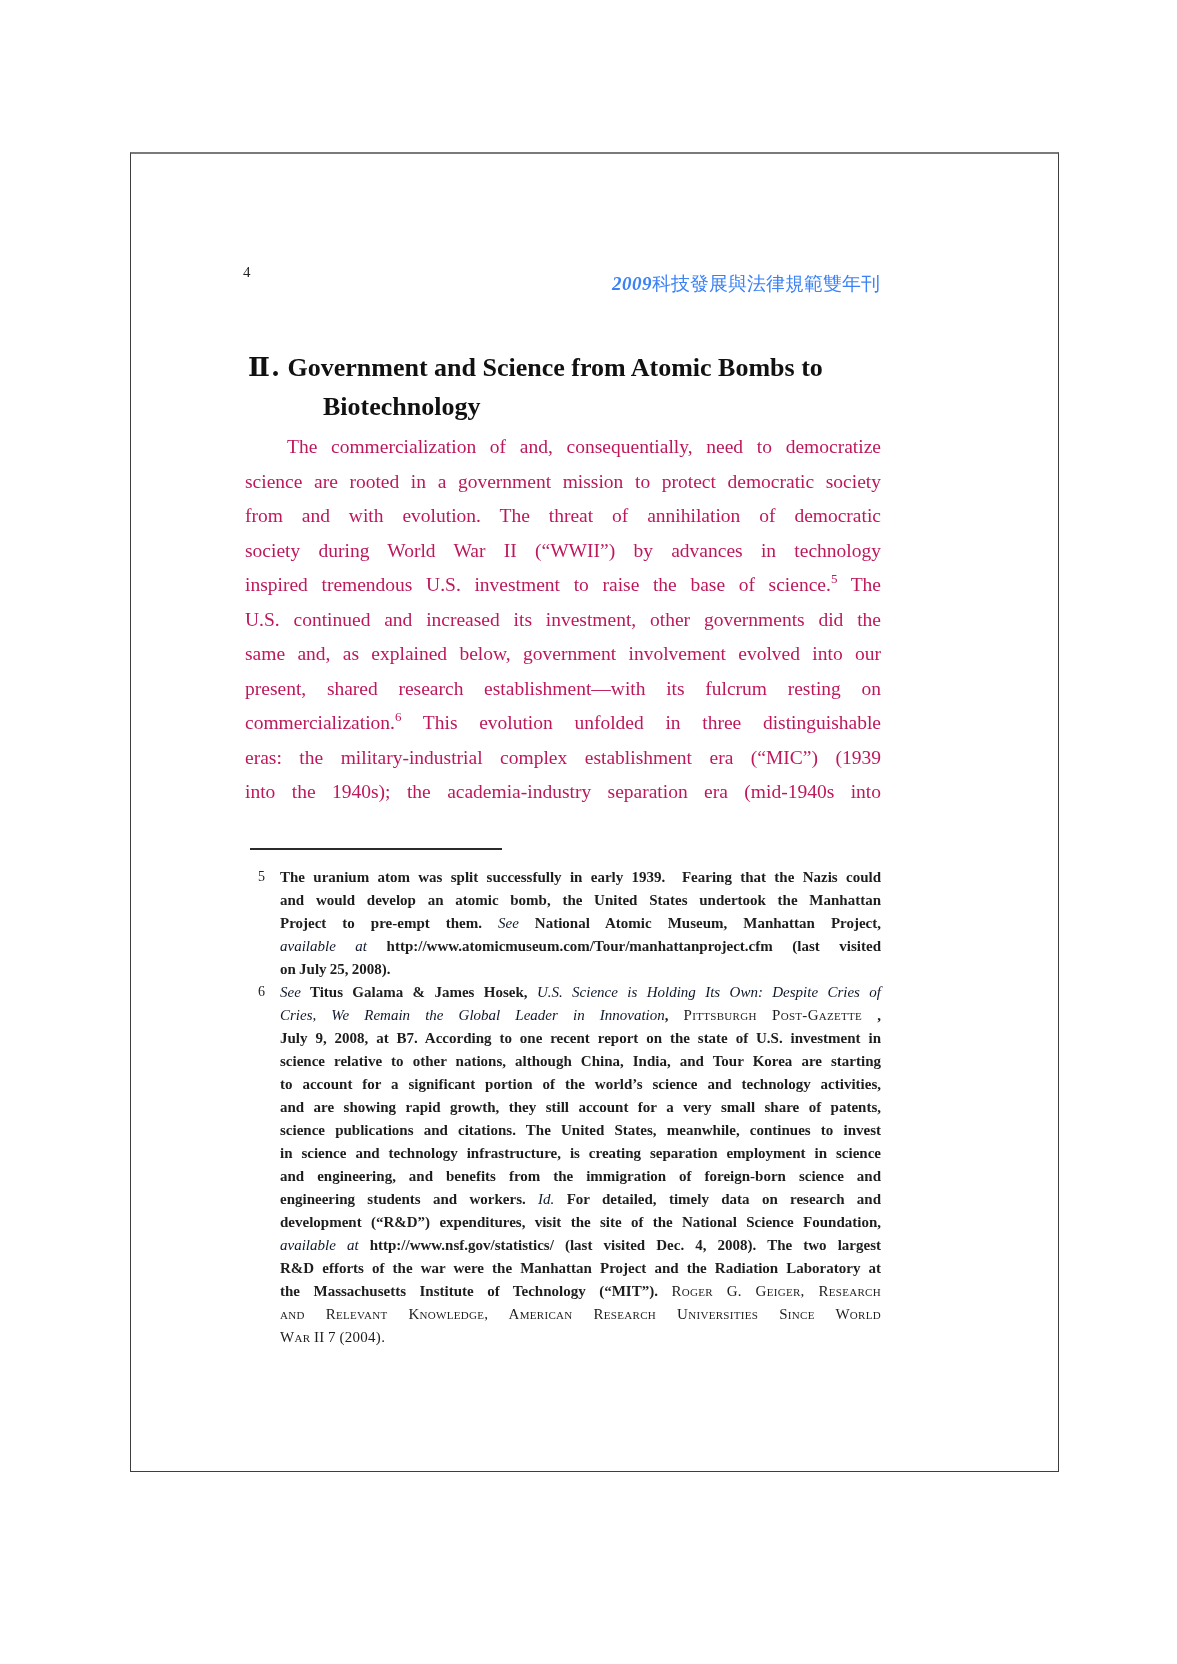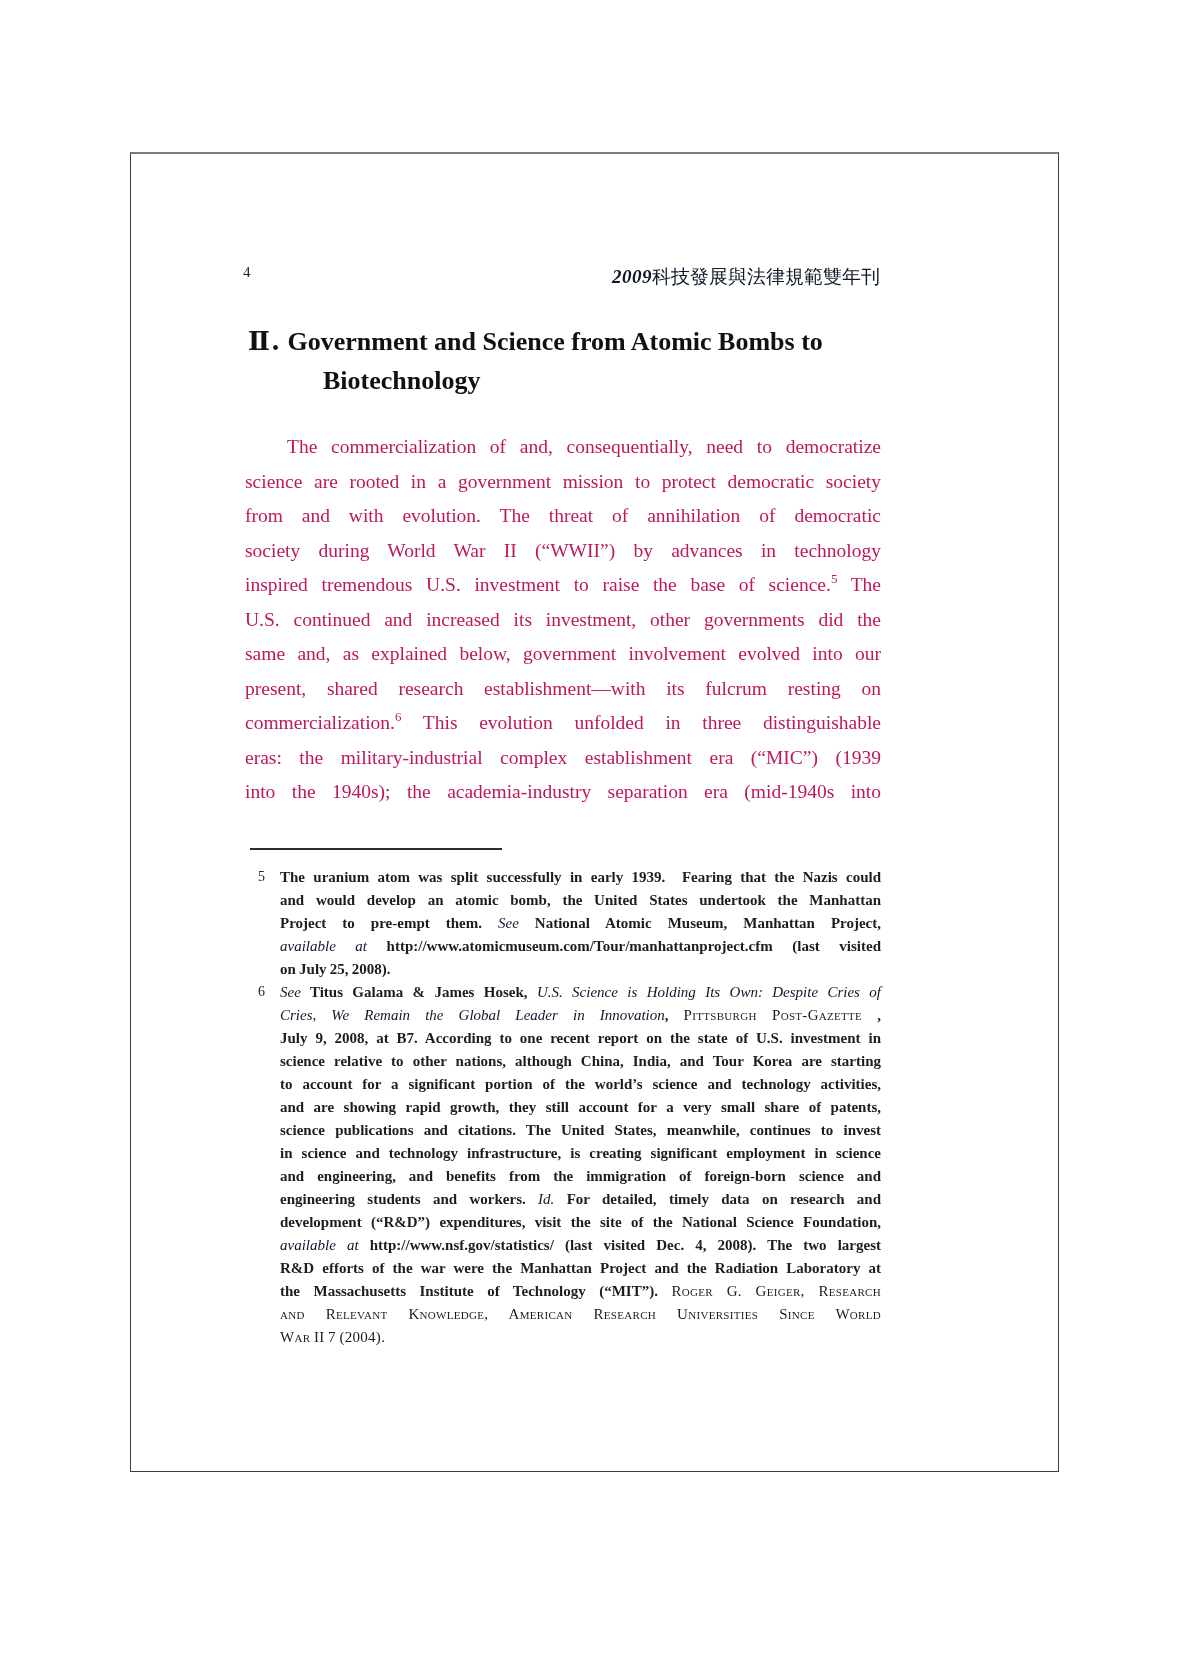--- a/index.html
+++ b/index.html
@@ -15,28 +15,28 @@
     border:1px solid #3e3e3e;border-top:2px solid #7a7a7a;
     background:#ffffff;box-sizing:border-box;
   }
   .hdr{
     position:absolute;left:112px;right:48px;top:102px;height:26px;
   }
   .hdr .pagenum{
     position:absolute;left:0;top:8px;font-size:15px;color:#222;
   }
   .hdr .journal{
-    position:absolute;right:130px;top:8px;font-size:19px;white-space:nowrap;color:#0f172a;
+    position:absolute;right:130px;top:15px;font-size:19px;white-space:nowrap;color:#3b82f6;
   }
   .hdr .j-year{font-weight:bold;font-style:italic;font-size:19px;letter-spacing:.5px;}
   .heading{
     position:absolute;left:117px;top:168px;width:680px;
     font-weight:bold;font-size:26px;line-height:39px;color:#111;
   }
-  .heading .h1line{white-space:nowrap;}
+  .heading .h1line{white-space:nowrap;margin-top:26px;}
   .heading .h-num{font-family:"DejaVu Serif","DejaVu Sans",serif;letter-spacing:1px;}
   .heading .h2line{padding-left:75px;}
   .para{
     position:absolute;left:114px;top:276px;width:636px;
     font-size:19.5px;color:#be185d;word-spacing:-1px;
   }
   .bline{
     text-align:justify;text-align-last:justify;line-height:34.5px;height:34.5px;
     overflow:visible;
   }
@@ -110,21 +110,21 @@
       <div class="fn">
         <div class="fn-marker">6</div>
         <div class="fn-text">
           <div class="fn-line"><span class="i">See</span><span> Titus Galama &amp; James Hosek, </span><span class="i">U.S. Science is Holding Its Own: Despite Cries of</span></div>
           <div class="fn-line"><span class="i">Cries, We Remain the Global Leader in Innovation</span><span>, </span><span class="sc">Pittsburgh Post-Gazette</span><span> ,</span></div>
           <div class="fn-line"><span>July 9, 2008, at B7. According to one recent report on the state of U.S. investment in</span></div>
           <div class="fn-line"><span>science relative to other nations, although China, India, and Tour Korea are starting</span></div>
           <div class="fn-line"><span>to account for a significant portion of the world’s science and technology activities,</span></div>
           <div class="fn-line"><span>and are showing rapid growth, they still account for a very small share of patents,</span></div>
           <div class="fn-line"><span>science publications and citations. The United States, meanwhile, continues to invest</span></div>
-          <div class="fn-line"><span>in science and technology infrastructure, is creating significant employment in science</span></div>
+          <div class="fn-line"><span>in science and technology infrastructure, is creating separation employment in science</span></div>
           <div class="fn-line"><span>and engineering, and benefits from the immigration of foreign-born science and</span></div>
           <div class="fn-line"><span>engineering students and workers. </span><span class="i">Id.</span><span> For detailed, timely data on research and</span></div>
           <div class="fn-line"><span>development (“R&amp;D”) expenditures, visit the site of the National Science Foundation,</span></div>
           <div class="fn-line"><span class="i">available at</span><span> http://www.nsf.gov/statistics/ (last visited Dec. 4, 2008). The two largest</span></div>
           <div class="fn-line"><span>R&amp;D efforts of the war were the Manhattan Project and the Radiation Laboratory at</span></div>
           <div class="fn-line"><span>the Massachusetts Institute of Technology (“MIT”). </span><span class="sc">Roger G. Geiger, Research</span></div>
           <div class="fn-line"><span class="sc">and Relevant Knowledge, American Research Universities Since World</span></div>
           <div class="fn-line nolast"><span class="sc">War II 7 (2004).</span></div>
         </div>
       </div>

